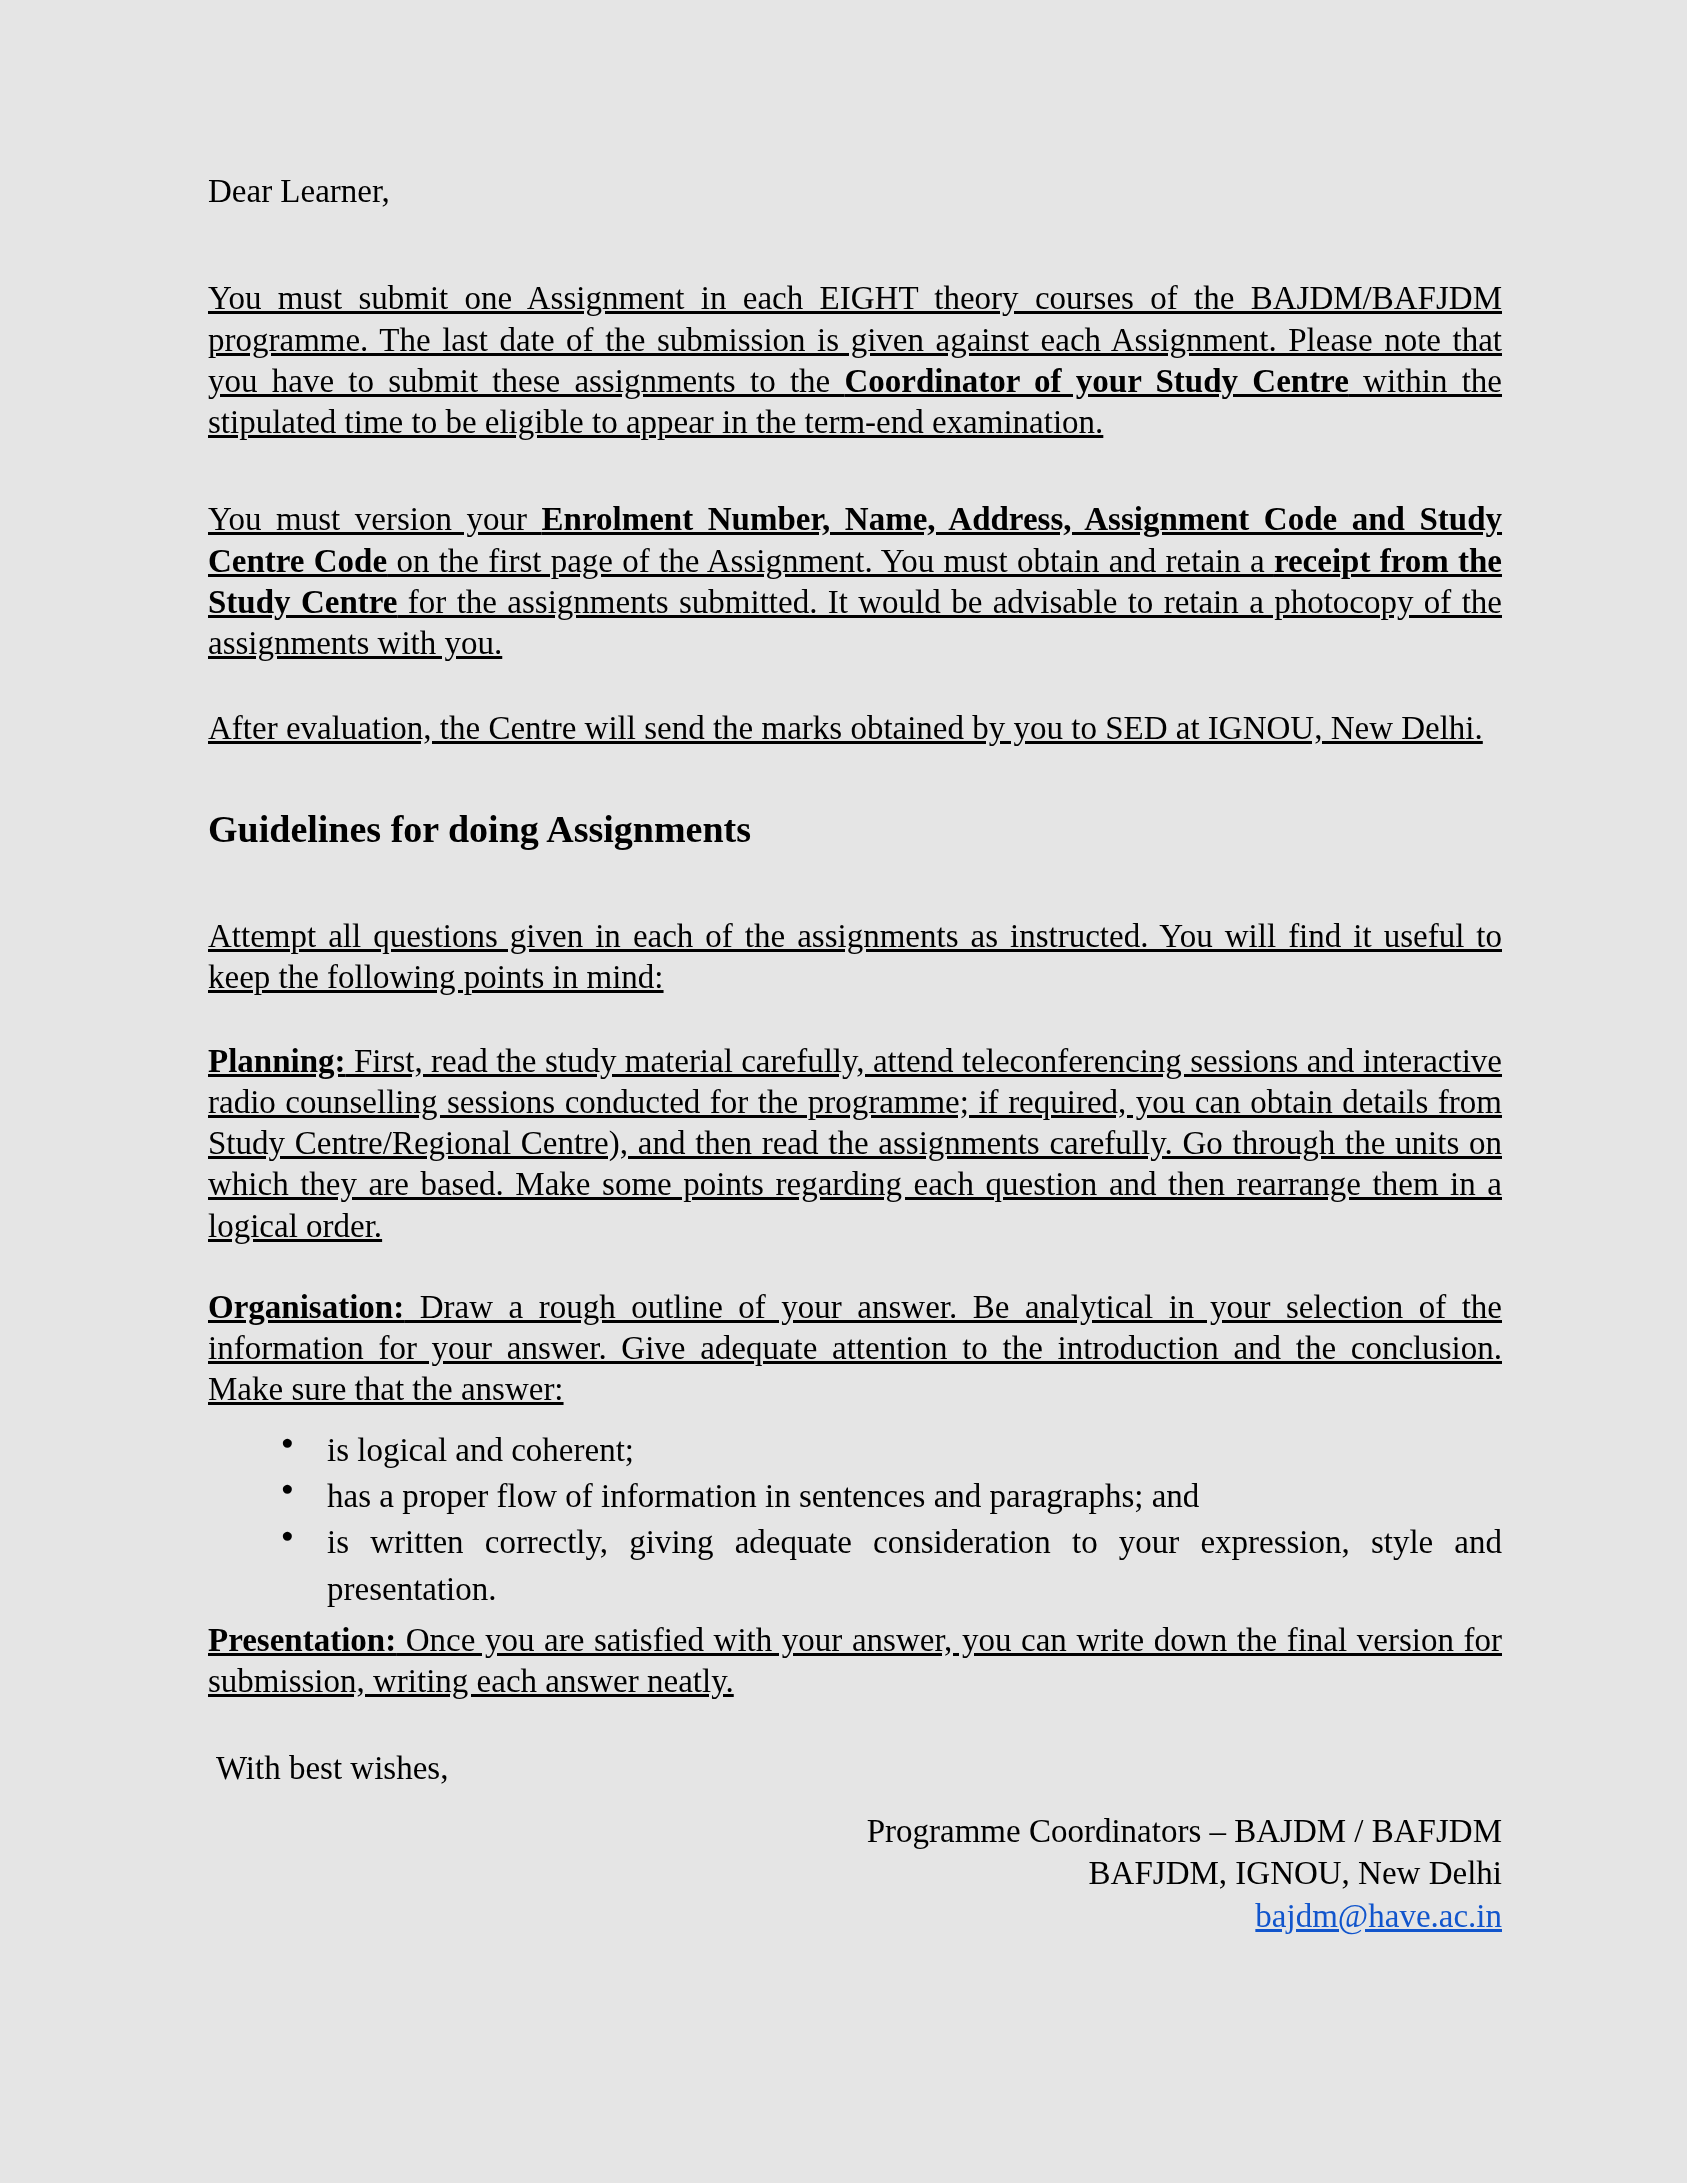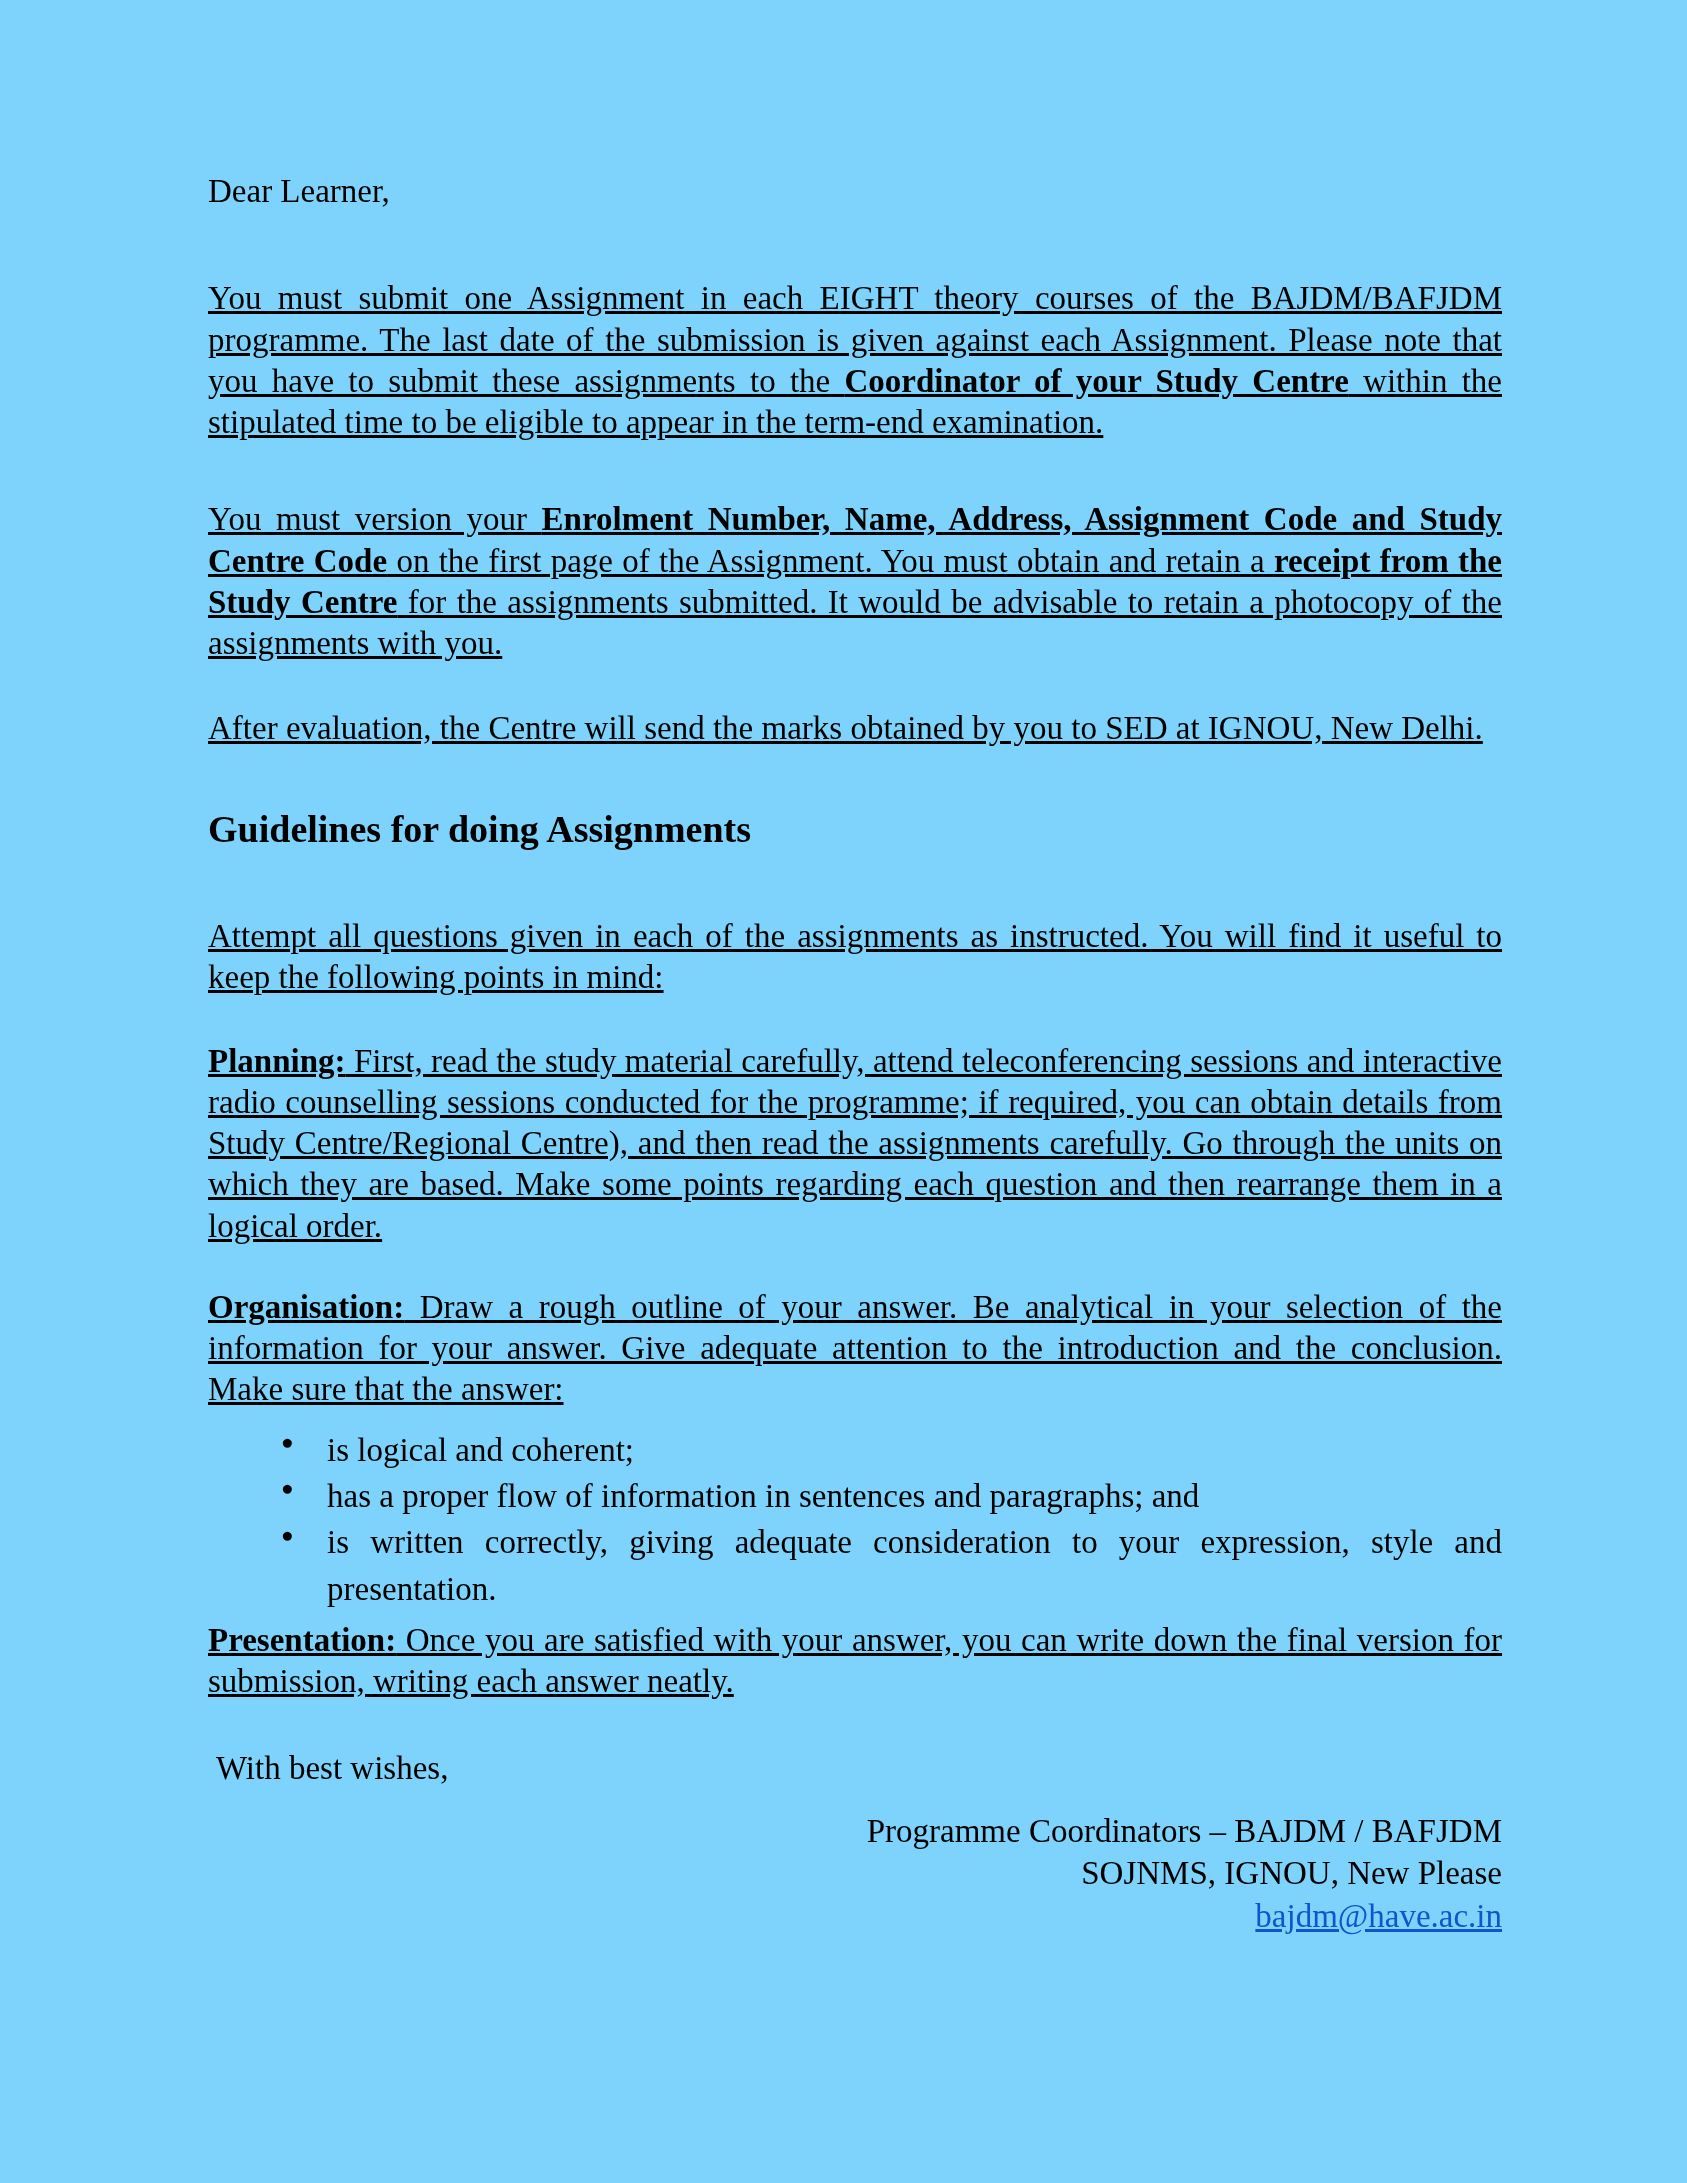--- a/index.html
+++ b/index.html
@@ -4,21 +4,21 @@
 <style>
   html, body {
     margin: 0;
     padding: 0;
     background: #ffffff;
   }
   .page {
     position: relative;
     width: 1687px;
     height: 2183px;
-    background: #7dd3fc;
+    background: #e5e5e5;
     box-sizing: border-box;
     padding: 171px 185px 0 208px;
     font-family: "Liberation Serif", "DejaVu Serif", serif;
     font-size: 33px;
     line-height: 1.25;
     color: #000000;
   }
   .para {
     margin: 0;
     text-align: justify;
@@ -102,18 +102,18 @@
     <li><span class="bullet-glyph">●</span><span>has a proper flow of information in sentences and paragraphs; and</span></li>
     <li><span class="bullet-glyph">●</span><span>is written correctly, giving adequate consideration to your expression, style and presentation.</span></li>
   </ul>
 
   <p class="para p-presentation"><b>Presentation:</b><span> Once you are satisfied with your answer, you can write down the final version for submission, writing each answer neatly.</span></p>
 
   <p class="closing">With best wishes,</p>
 
   <div class="signature">
     <p class="sig-line">Programme Coordinators – BAJDM / BAFJDM</p>
-    <p class="sig-line">SOJNMS, IGNOU, New Please</p>
+    <p class="sig-line">BAFJDM, IGNOU, New Delhi</p>
     <p class="sig-line"><a class="email-link" style="color: rgb(17, 85, 204);">bajdm@have.ac.in</a></p>
   </div>
 
 </div>
 
 
 </body></html>

